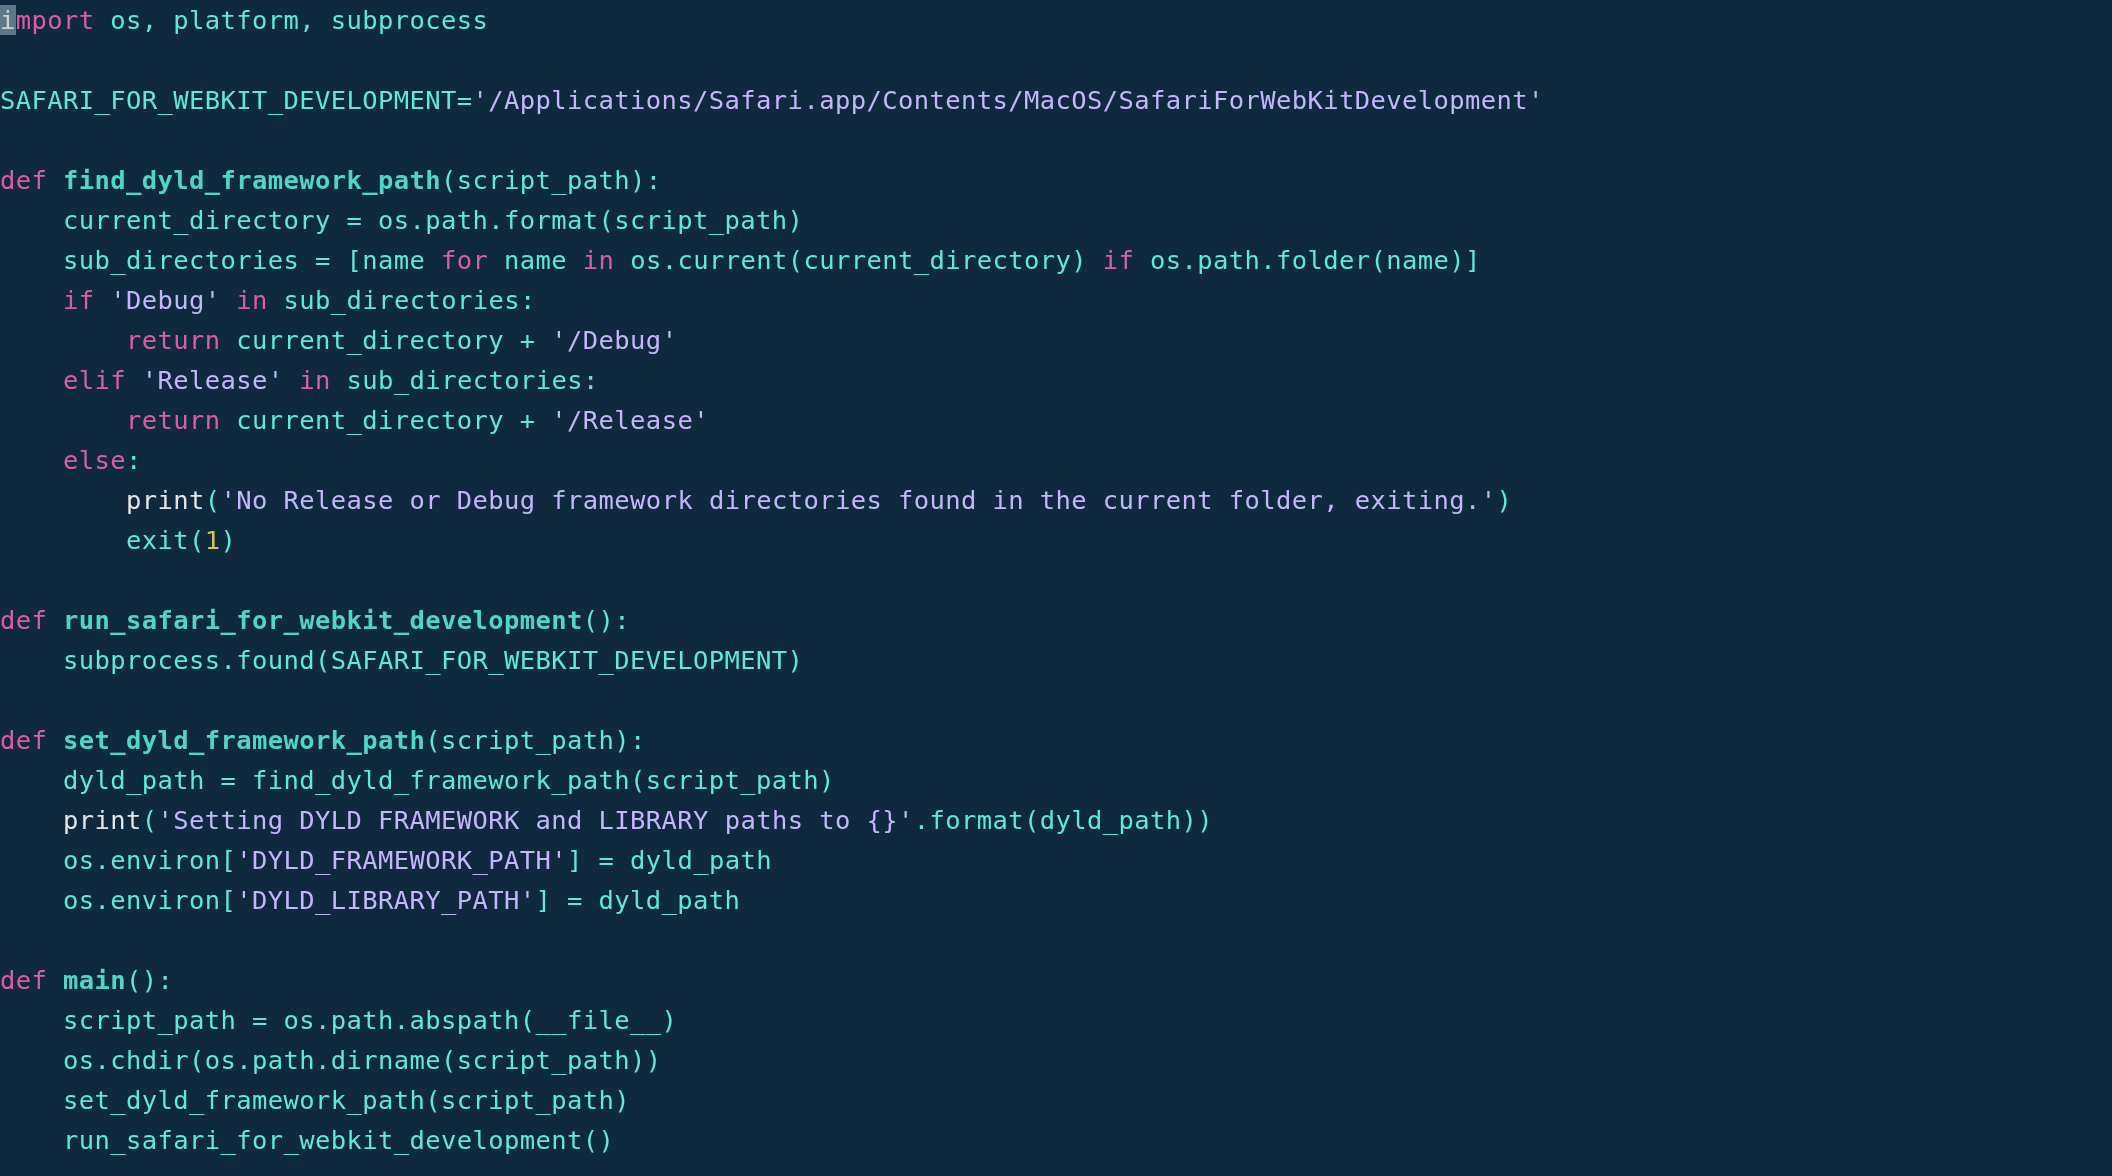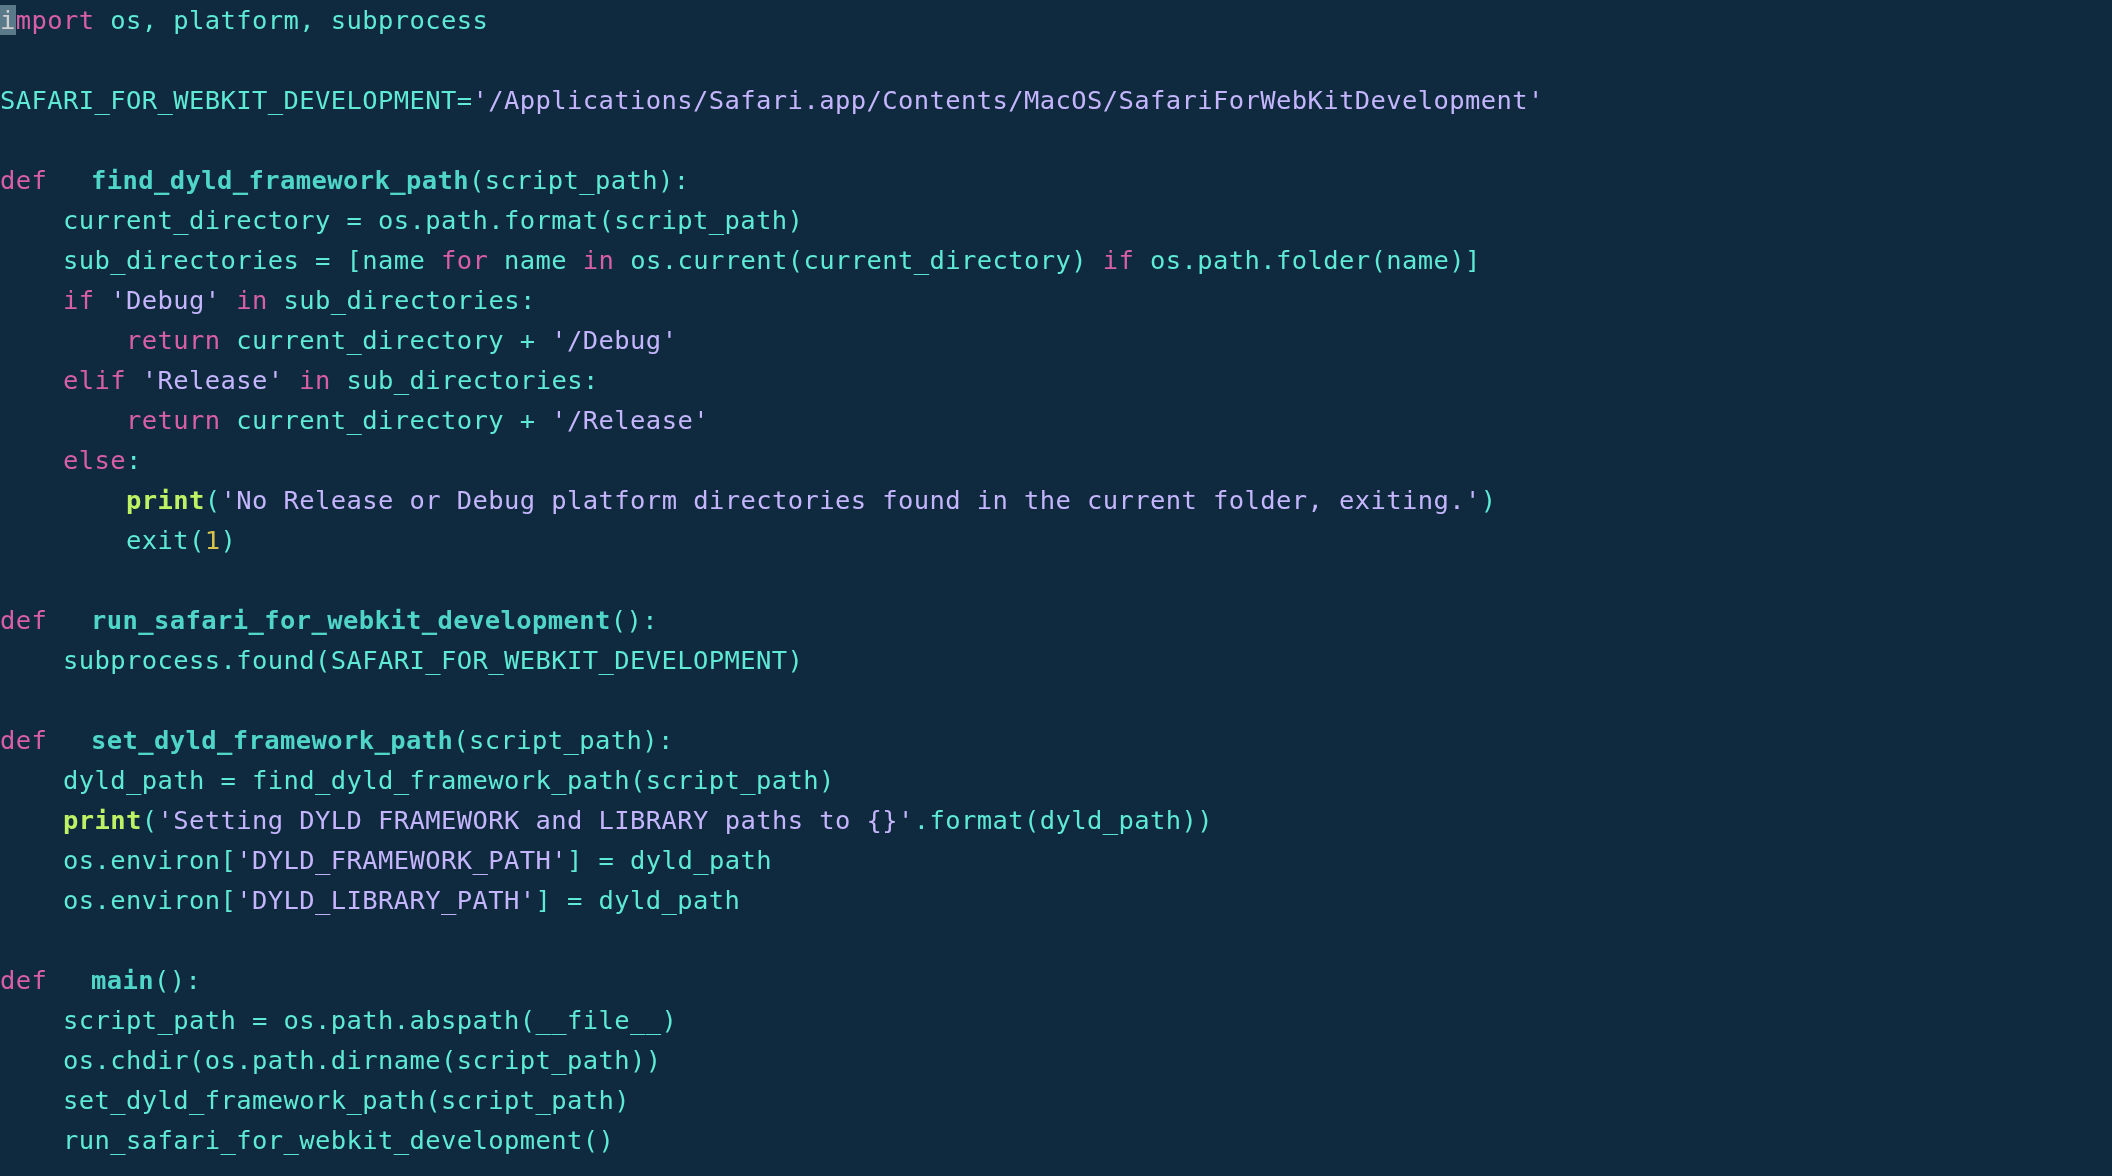--- a/index.html
+++ b/index.html
@@ -14,22 +14,22 @@
     margin: 0;
     padding: 0;
     font-family: "Menlo", "Consolas", "DejaVu Sans Mono", monospace;
     font-size: 25.5px;
     line-height: 40px;
     color: #d0d0d0;
     white-space: pre;
     letter-spacing: 0.4px;
   }
   .kw   { color: #d85fa7; }            
-  .fn   { color: #4fd6c8; font-weight: bold; margin-left: 28px; } 
-  .bi   { color: #bef264; font-weight: bold; } 
+  .fn   { color: #4fd6c8; font-weight: bold; } 
+  .bi   { color: #e5e5e5; font-weight: normal; } 
   .str  { color: #c4b5fd; }            
   .num  { color: #d7c24a; }            
   .id   { color: #5eead4; }
   .cursor {
     background: #5a7a8a;
     color: #d0d0d0;
   }
 </style>
 </head>
 <body>
@@ -39,21 +39,21 @@
 <span><span class="id">SAFARI_FOR_WEBKIT_DEVELOPMENT=</span><span class="str">'/Applications/Safari.app/Contents/MacOS/SafariForWebKitDevelopment'</span></span>
 <span>&nbsp;</span>
 <span><span class="kw">def </span><span class="fn">find_dyld_framework_path</span><span class="id">(script_path):</span></span>
 <span><span class="id">    current_directory = os.path.format(script_path)</span></span>
 <span><span class="id">    sub_directories = [name </span><span class="kw">for</span><span class="id"> name </span><span class="kw">in</span><span class="id"> os.current(current_directory) </span><span class="kw">if</span><span class="id"> os.path.folder(name)]</span></span>
 <span><span class="id">    </span><span class="kw">if</span><span class="id"> </span><span class="str">'Debug'</span><span class="id"> </span><span class="kw">in</span><span class="id"> sub_directories:</span></span>
 <span><span class="id">        </span><span class="kw">return</span><span class="id"> current_directory + </span><span class="str">'/Debug'</span></span>
 <span><span class="id">    </span><span class="kw">elif</span><span class="id"> </span><span class="str">'Release'</span><span class="id"> </span><span class="kw">in</span><span class="id"> sub_directories:</span></span>
 <span><span class="id">        </span><span class="kw">return</span><span class="id"> current_directory + </span><span class="str">'/Release'</span></span>
 <span><span class="id">    </span><span class="kw">else</span><span class="id">:</span></span>
-<span><span class="id">        </span><span class="bi">print</span><span class="id">(</span><span class="str">'No Release or Debug platform directories found in the current folder, exiting.'</span><span class="id">)</span></span>
+<span><span class="id">        </span><span class="bi">print</span><span class="id">(</span><span class="str">'No Release or Debug framework directories found in the current folder, exiting.'</span><span class="id">)</span></span>
 <span><span class="id">        exit(</span><span class="num">1</span><span class="id">)</span></span>
 <span>&nbsp;</span>
 <span><span class="kw">def </span><span class="fn">run_safari_for_webkit_development</span><span class="id">():</span></span>
 <span><span class="id">    subprocess.found(SAFARI_FOR_WEBKIT_DEVELOPMENT)</span></span>
 <span>&nbsp;</span>
 <span><span class="kw">def </span><span class="fn">set_dyld_framework_path</span><span class="id">(script_path):</span></span>
 <span><span class="id">    dyld_path = find_dyld_framework_path(script_path)</span></span>
 <span><span class="id">    </span><span class="bi">print</span><span class="id">(</span><span class="str">'Setting DYLD FRAMEWORK and LIBRARY paths to {}'</span><span class="id">.format(dyld_path))</span></span>
 <span><span class="id">    os.environ[</span><span class="str">'DYLD_FRAMEWORK_PATH'</span><span class="id">] = dyld_path</span></span>
 <span><span class="id">    os.environ[</span><span class="str">'DYLD_LIBRARY_PATH'</span><span class="id">] = dyld_path</span></span>

